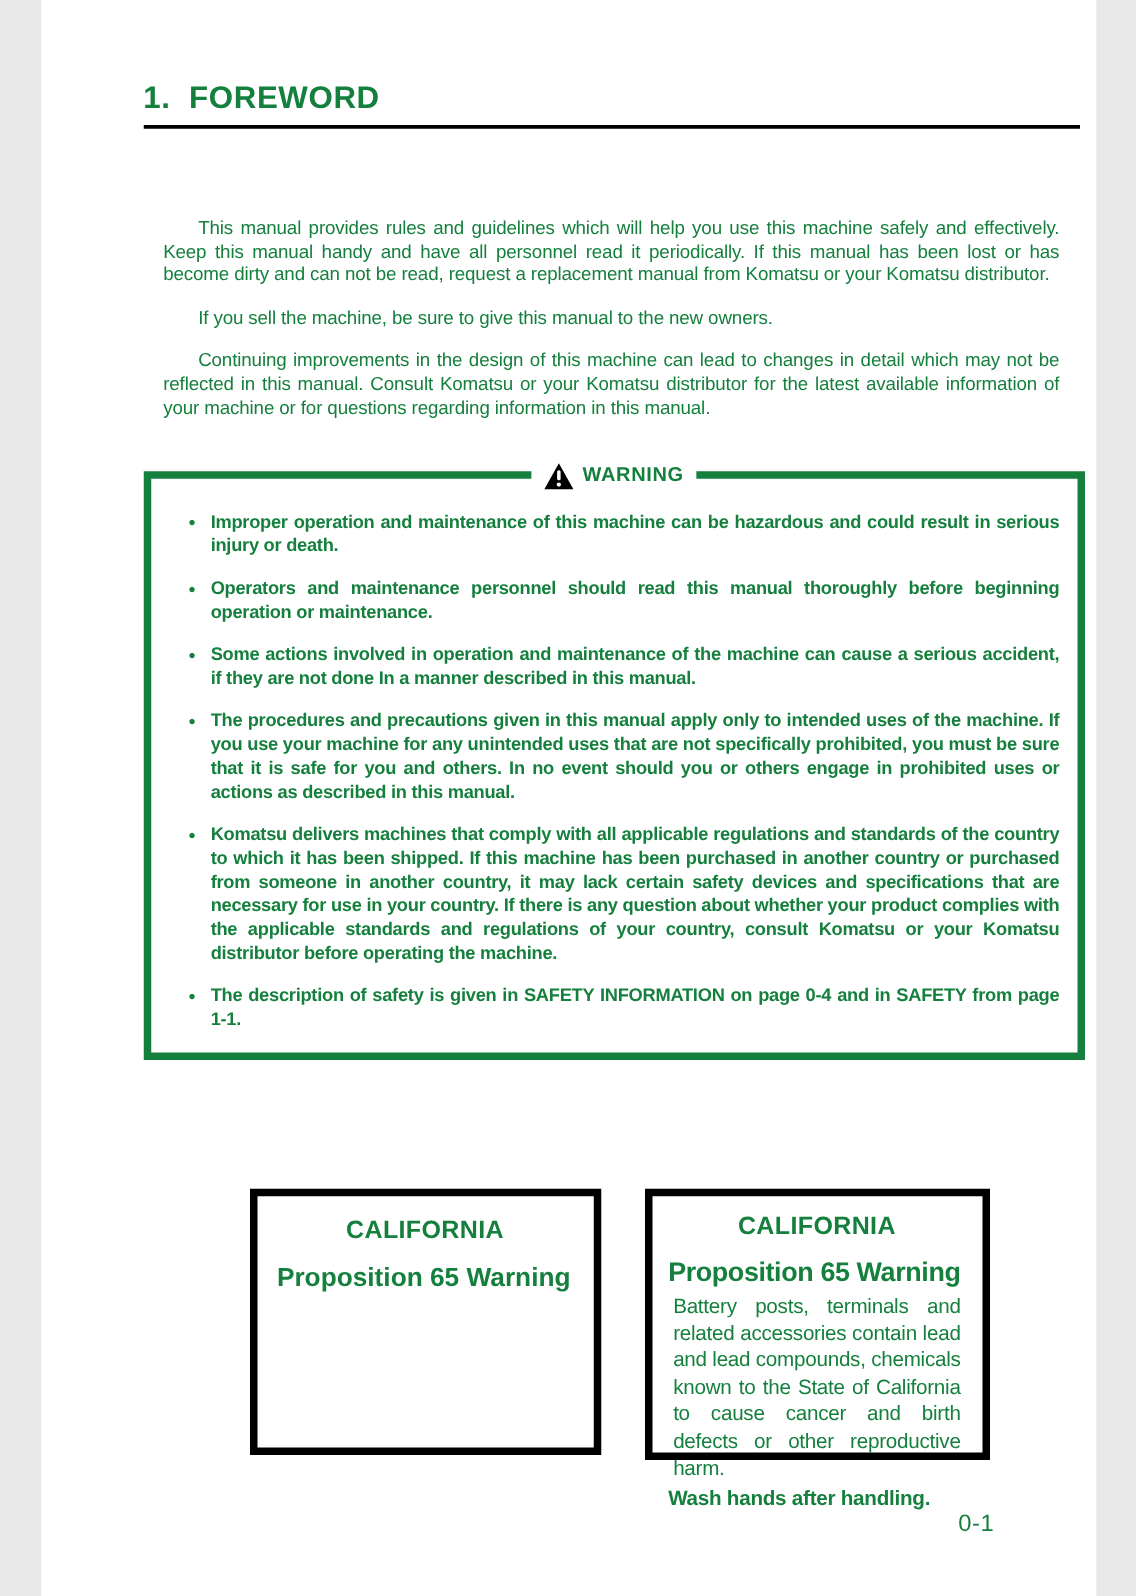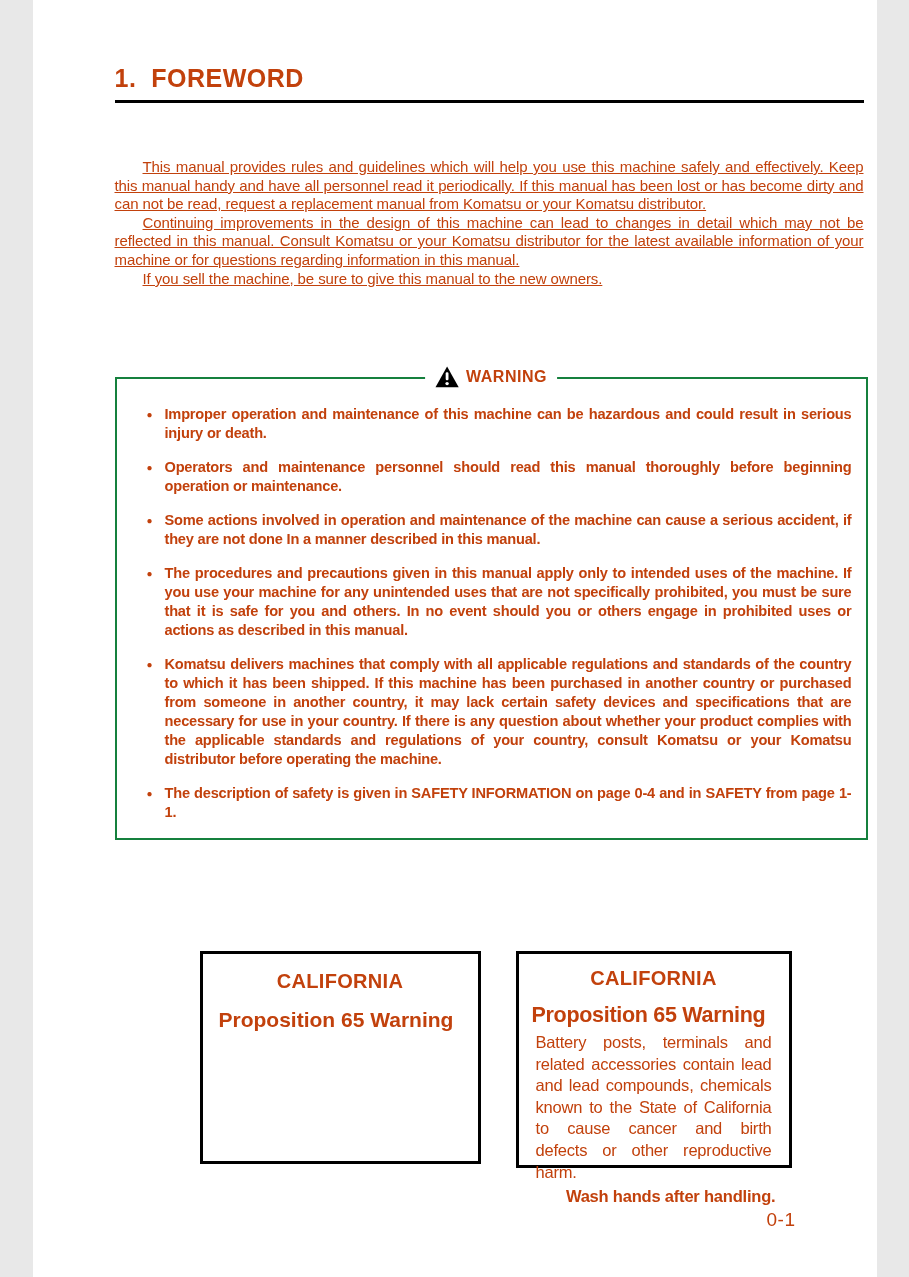--- a/index.html
+++ b/index.html
@@ -1,21 +1,21 @@
 <!DOCTYPE html>
 <html><head>
 <meta charset="utf-8">
 <style>
   html,body{margin:0;padding:0;background:#e8e8e8;}
   .page{
     position:relative;
     width:844px;height:1277px;
     background:#ffffff;
     font-family:"Liberation Sans","DejaVu Sans",sans-serif;
-    color:#c2410c;
+    color:#15803d;
     margin:0 auto;
     overflow:hidden;
   }
 
   
   .title-block{
     position:absolute;left:82px;top:64px;width:749px;
     border-bottom:3px solid #000;
     padding-bottom:7px;
   }
@@ -27,27 +27,27 @@
     white-space:pre;
   }
 
   
   .intro{
     position:absolute;left:82px;top:158px;width:749px;
     font-size:15px;line-height:18.6px;
     text-align:justify;
     letter-spacing:-0.1px;
   }
-  .intro p{margin:0;text-indent:28px;text-decoration:underline;}
+  .intro p{margin:16px;text-indent:28px;}
 
   
   .warning-box{
     position:absolute;left:82px;top:377px;width:753px;
     box-sizing:border-box;
-    border:2px solid #15803d;
+    border:6px solid #15803d;
     min-height:453px;
     padding:26px 14px 16px 26px;
   }
   .warning-legend{
     position:absolute;top:-13px;left:50%;
     transform:translateX(-50%);
     background:#fff;
     padding:0 10px;
     display:flex;align-items:center;gap:7px;
     white-space:nowrap;
@@ -72,21 +72,21 @@
     font-size:14.6px;font-weight:bold;
     line-height:19px;
     text-align:justify;
     letter-spacing:-0.2px;
   }
 
   
   .cal-box{
     position:absolute;
     box-sizing:border-box;
-    border:3px solid #000000;
+    border:6px solid #000000;
     background:#fff;
   }
   .cal-left{
     left:167px;top:951px;width:281px;height:213px;
     padding:16px 16px 10px 16px;
   }
   .cal-right{
     left:483px;top:951px;width:276px;height:217px;
     padding:13px 13px 8px 13px;
   }
@@ -112,21 +112,21 @@
   .cal-body-reg{
     margin:4px;
     font-size:16.5px;font-weight:normal;
     line-height:21.6px;
     text-align:justify;
     letter-spacing:-0.2px;
   }
   .cal-footer{
     margin:1px 0 0 0;
     font-size:16.5px;font-weight:bold;
-    text-align:right;
+    text-align:left;
     letter-spacing:-0.2px;
   }
 
   
   .page-number{
     position:absolute;
     top:1209px;right:81px;
     font-size:19px;
     letter-spacing:0.5px;
   }
@@ -135,22 +135,22 @@
 <body>
 
 <div class="page">
 
   <header class="title-block">
     <h1>1.  FOREWORD</h1>
   </header>
 
   <section class="intro">
     <p>This manual provides rules and guidelines which will help you use this machine safely and effectively. Keep this manual handy and have all personnel read it periodically. If this manual has been lost or has become dirty and can not be read, request a replacement manual from Komatsu or your Komatsu distributor.</p>
+    <p>If you sell the machine, be sure to give this manual to the new owners.</p>
     <p>Continuing improvements in the design of this machine can lead to changes in detail which may not be reflected in this manual. Consult Komatsu or your Komatsu distributor for the latest available information of your machine or for questions regarding information in this manual.</p>
-    <p>If you sell the machine, be sure to give this manual to the new owners.</p>
   </section>
 
   <section class="warning-box">
     <div class="warning-legend">
       <span class="w-icon">
         <svg width="24" height="22" viewBox="0 0 24 22" xmlns="http://www.w3.org/2000/svg" aria-hidden="true">
           <path d="M12 0.5 L23.6 21.3 L0.4 21.3 Z" fill="#000"></path>
           <rect x="10.6" y="6.2" width="2.8" height="8" rx="1.2" fill="#fff"></rect>
           <circle cx="12" cy="17.6" r="1.7" fill="#fff"></circle>
         </svg>

